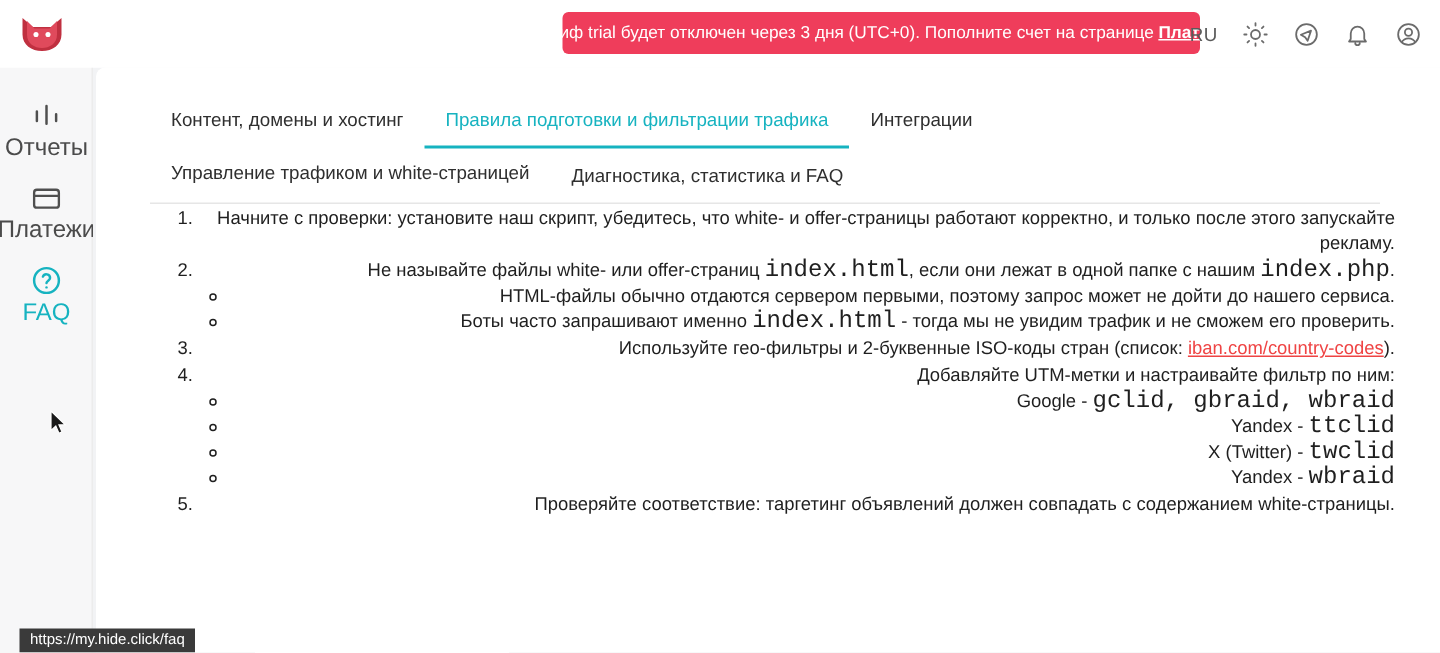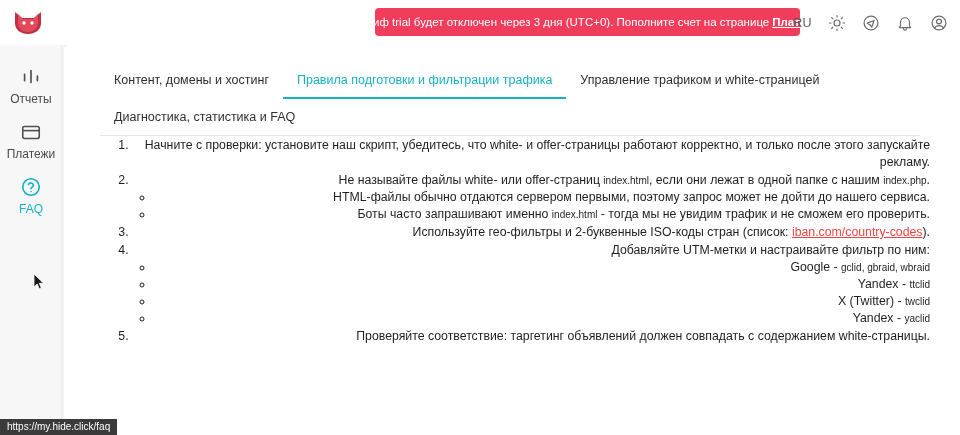--- a/index.html
+++ b/index.html
@@ -68,21 +68,21 @@
     padding-top: 12px;
   }
   .side-item {
     width: 62px;
     padding: 9px 0 7px 0;
     display: flex; flex-direction: column; align-items: center;
     color: #4b4b4b;
     cursor: pointer;
   }
   .side-item .side-ic { width: 22px; height: 22px; margin-bottom: 5px; color: #4f4f4f; }
-  .side-label { font-size: 12px; color: #4b4b4b; line-height: 12px; text-align:right; }
+  .side-label { font-size: 16px; color: #4b4b4b; line-height: 12px; text-align:right; }
   .side-item.active .side-ic { color: #16b3c0; }
   .side-item.active .side-label { color: #16b3c0; }
 
   .cursor {
     position: absolute;
     left: 33px; top: 228px;
     width: 12px; height: 17px;
     pointer-events: none;
   }
 
@@ -140,33 +140,33 @@
     list-style: decimal;
     text-align: right;
   }
   ol.top-list > li { margin-bottom: 1px; }
   ul.sub {
     margin: 0 0 1px 0; padding-left: 22px;
     list-style: circle;
   }
   ul.sub > li { margin: 0; }
   code {
-    font-family: Liberation Sans, sans-serif;
-    font-size: 10px;
+    font-family: Liberation Mono, monospace;
+    font-size: 16px;
     color: #1f1f1f;
   }
   .link {
     color: #ef4444;
     text-decoration: underline;
   }
 
   
   .statusbar {
     position: absolute;
-    left: 0; bottom: 0;
+    left: 13px; bottom: 0;
     height: 16px;
     background: #3a3a3a;
     color: #ffffff;
     font-size: 10px;
     line-height: 16px;
     padding: 0 7px;
     z-index: 9;
   }
 </style>
 </head>
@@ -260,20 +260,21 @@
       <path d="M1 1 L1 14 L4.2 11 L6.3 15.8 L8.3 14.9 L6.3 10.3 L10.5 10.2 Z" fill="#1a1a1a" stroke="#ffffff" stroke-width="0.8"></path>
     </svg>
   </div>
 
   <div class="main">
     <div class="card">
 
       <div class="tabs">
         <div class="tab">Контент, домены и хостинг</div>
         <div class="tab active">Правила подготовки и фильтрации трафика</div>
+        <div class="tab">Интеграции</div>
         <div class="tab">Управление трафиком и white-страницей</div>
         <div class="tab row2">Диагностика, статистика и FAQ</div>
       </div>
 
       <div class="content">
         <ol class="top-list">
 
           <li>
             <span>Начните с проверки: установите наш скрипт, убедитесь, что white- и offer-страницы работают корректно, и только после этого запускайте рекламу.</span>
           </li>
@@ -311,21 +312,21 @@
                 <code>ttclid</code>
               </li>
               <li>
                 <span>X (Twitter)</span>
                 <span>-</span>
                 <code>twclid</code>
               </li>
               <li>
                 <span>Yandex</span>
                 <span>-</span>
-                <code>yaclid</code>
+                <code>wbraid</code>
               </li>
             </ul>
           </li>
 
           <li>
             <span>Проверяйте соответствие: таргетинг объявлений должен совпадать с содержанием white-страницы.</span>
           </li>
 
         </ol>
       </div>

